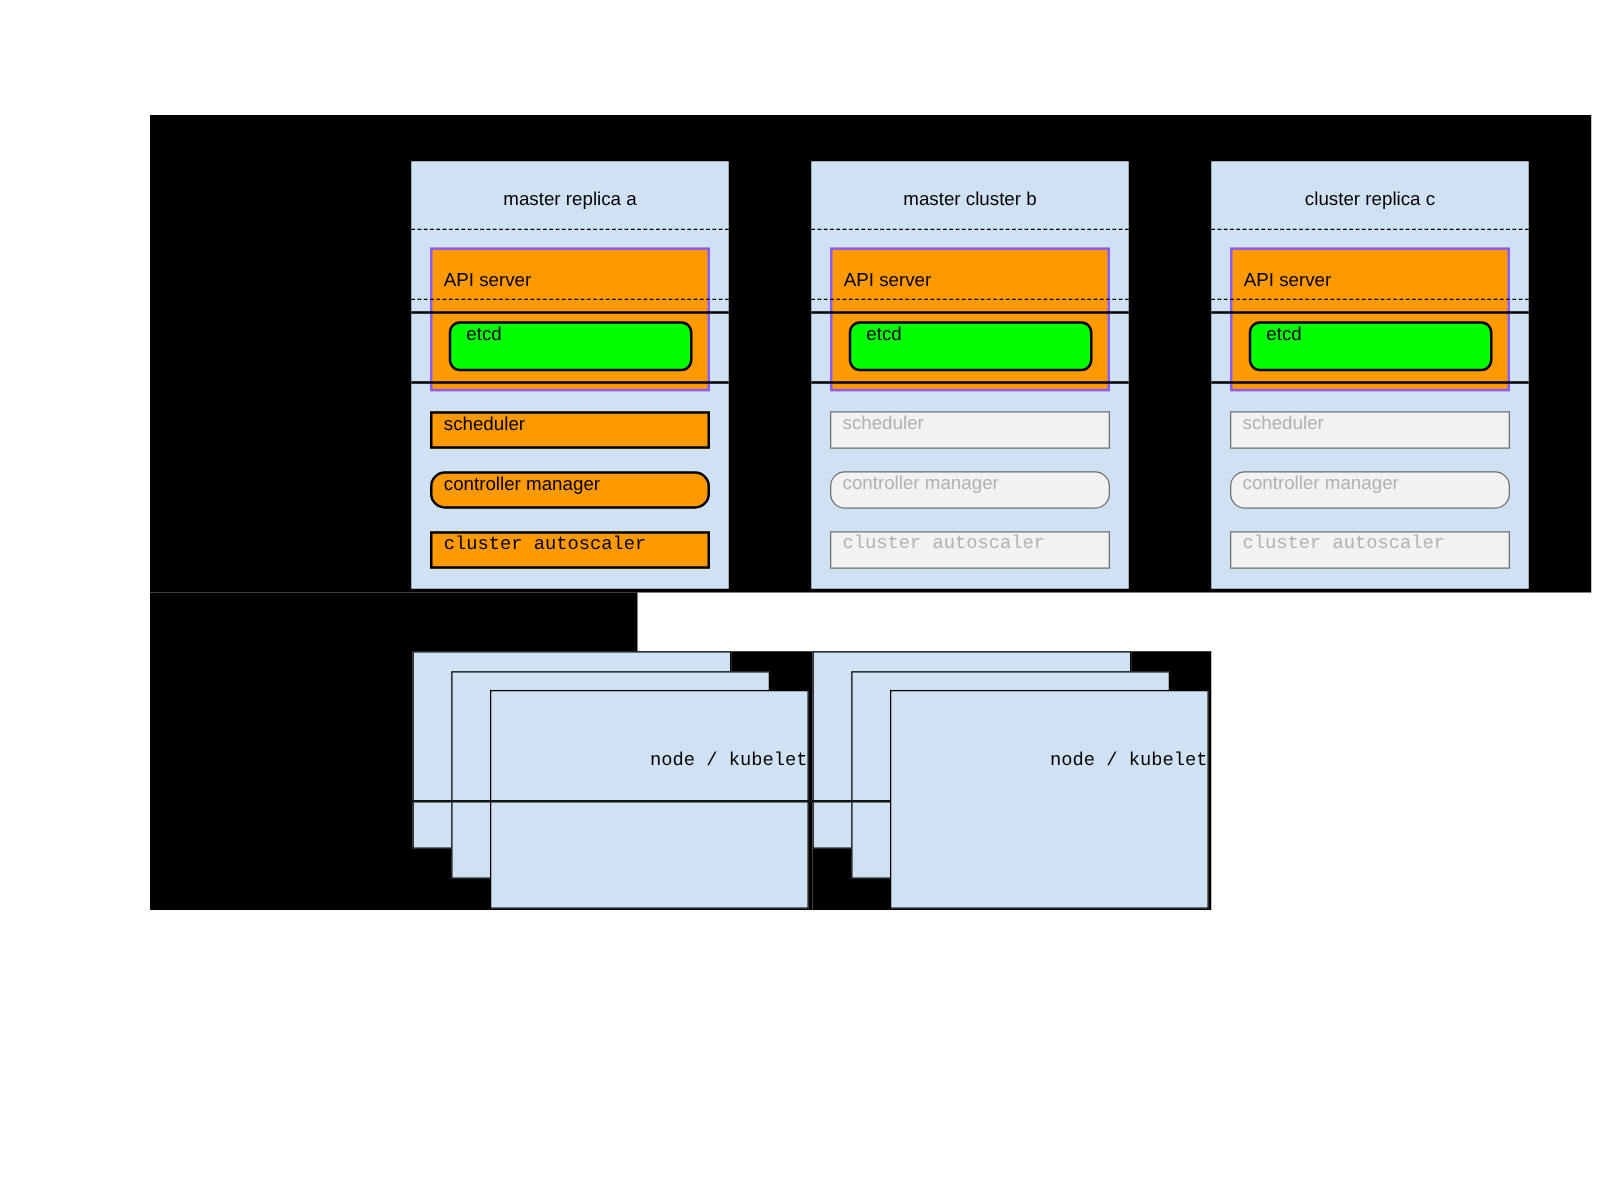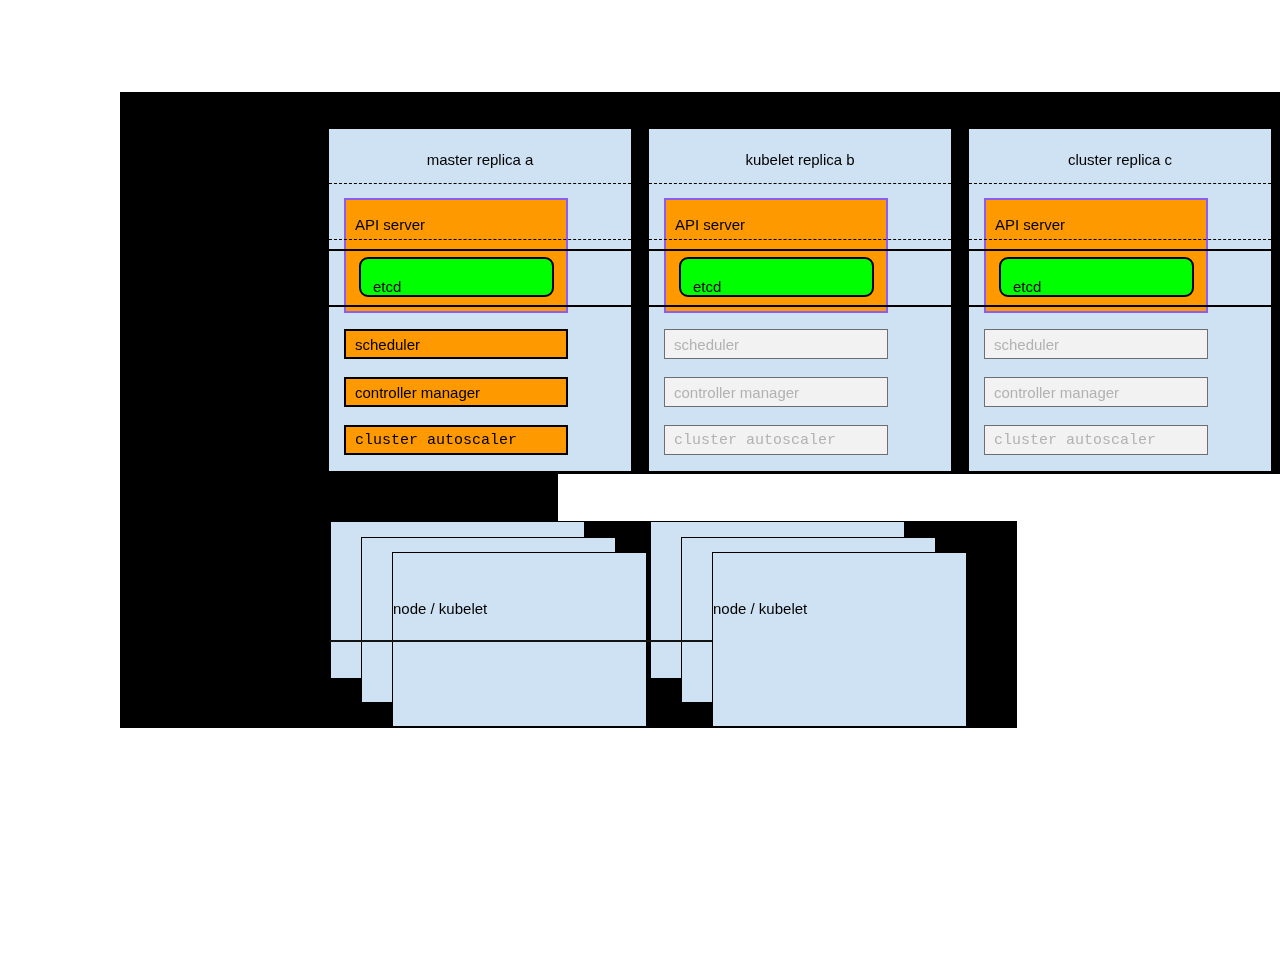--- a/index.html
+++ b/index.html
@@ -2,21 +2,21 @@
 <html style="--canvas: #000000; --panel: #cfe2f3; --active: #ff9900; --etcd: #00ff00; --inactive: #f2f2f2; --inactive-border: #6e6e6e; --inactive-text: #b2b2b2;"><head>
 <meta charset="utf-8">
 <style>
   html,body{margin:0;padding:0;}
   body{
     width:1280px;height:960px;position:relative;overflow:hidden;
     background:#ffffff;
     font-family:"Liberation Sans", sans-serif;
     font-size:15px;color:#000;
   }
-  .abs{position:absolute;padding-left:48px;}
+  .abs{position:absolute;}
   
   .canvas{background:var(--canvas,#000);}
   #bg-top   {left:120px;top:92px;width:1153px;height:382px;}
   #bg-left  {left:120px;top:474px;width:390px;height:254px;}
   #bg-stack1{left:330px;top:521px;width:320px;height:207px;}
   #bg-stack2{left:650px;top:521px;width:319px;height:207px;}
 
   
   .panel{
     width:254px;height:342px;top:129px;
@@ -32,45 +32,45 @@
   .apiserver{
     position:absolute;left:15px;top:69px;width:224px;height:115px;
     box-sizing:border-box;border:2px solid #8b5cf6;
     background:var(--active,#ff9900);z-index:1;
   }
   .apiserver-label{position:absolute;top:16px;left:9px;}
   .etcd{
     position:absolute;left:30px;top:128px;width:195px;height:40px;
     box-sizing:border-box;border:2px solid #000;border-radius:9px;
     background:var(--etcd,#00ff00);z-index:3;
-    display:flex;align-items:flex-end;padding-left:12px;
+    display:flex;align-items:flex-start;padding-left:12px;
   }
   .comp{
     position:absolute;left:15px;width:224px;height:30px;
-    box-sizing:border-box;display:flex;align-items:center;padding-left:9px;
+    box-sizing:border-box;display:flex;padding-left:9px;
   }
-  .comp.c1{top:200px;} .comp.c2{top:248px;} .comp.c3{top:296px;font-family:Liberation Mono, monospace;}
+  .comp.c1{top:200px;} .comp.c2{top:248px;border-radius:12px;} .comp.c3{top:296px;font-family:Liberation Mono, monospace;}
   .comp.active{background:var(--active,#ff9900);border:2px solid #000;}
   .comp.inactive{
     background:var(--inactive,#f2f2f2);
     border:1.5px solid var(--inactive-border,#6e6e6e);
     color:var(--inactive-text,#b2b2b2);
   }
 
   
   .stack{width:320px;height:207px;top:521px;}
   #stack-1{left:330px;} #stack-2{left:650px;}
   .nodebox{
     position:absolute;box-sizing:border-box;width:255px;
     background:var(--panel,#cfe2f3);border:1.5px solid #000;
   }
   .nodebox.back  {left:0;   top:0;   height:158px;}
   .nodebox.middle{left:31px;top:16px;height:166px;}
   .nodebox.front {left:62px;top:31px;height:175px;}
-  .node-label{position:absolute;top:47px;left:0;width:100%;text-align:left;}
+  .node-label{position:absolute;top:47px;left:0;width:100%;text-align:right;font-family:Liberation Mono, monospace;}
   #node-lane{left:329px;top:640px;width:384px;height:2px;background:#141414;z-index:2;}
   .stack .front.raised{z-index:3;}
 </style>
 </head>
 <body>
 
 <div class="abs canvas" id="bg-top"></div>
 <div class="abs canvas" id="bg-left"></div>
 <div class="abs canvas" id="bg-stack1"></div>
 <div class="abs canvas" id="bg-stack2"></div>
@@ -92,21 +92,21 @@
   </div>
   <div class="comp active c2">
     <span>controller manager</span>
   </div>
   <div class="comp active c3">
     <span>cluster autoscaler</span>
   </div>
 </div>
 
 <div class="abs panel" id="panel-b">
-  <div class="panel-title">kubelet replica b</div>
+  <div class="panel-title">master cluster b</div>
   <div class="lane dashed d1"></div>
   <div class="lane dashed d2"></div>
   <div class="lane solid s1"></div>
   <div class="lane solid s2"></div>
   <div class="apiserver">
     <span class="apiserver-label">API server</span>
   </div>
   <div class="etcd">
     <span>etcd</span>
   </div>

